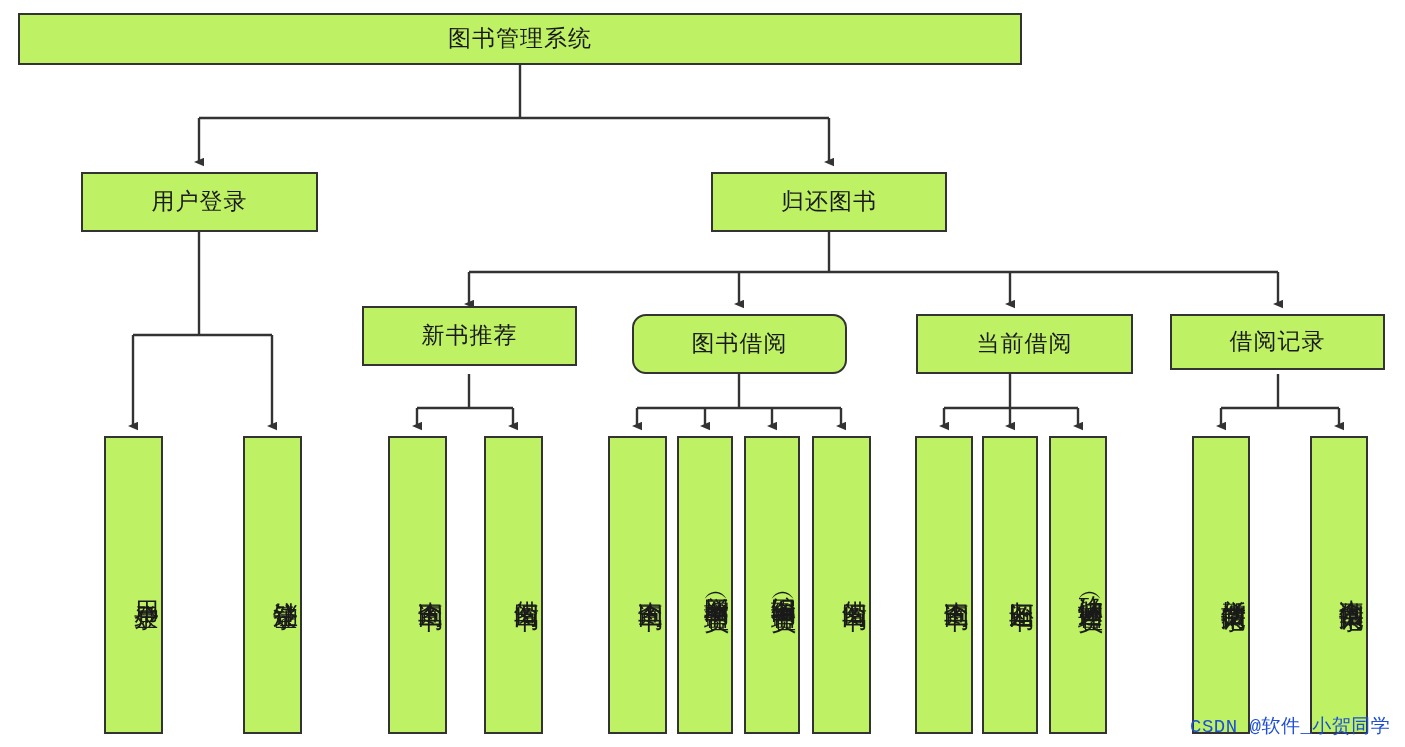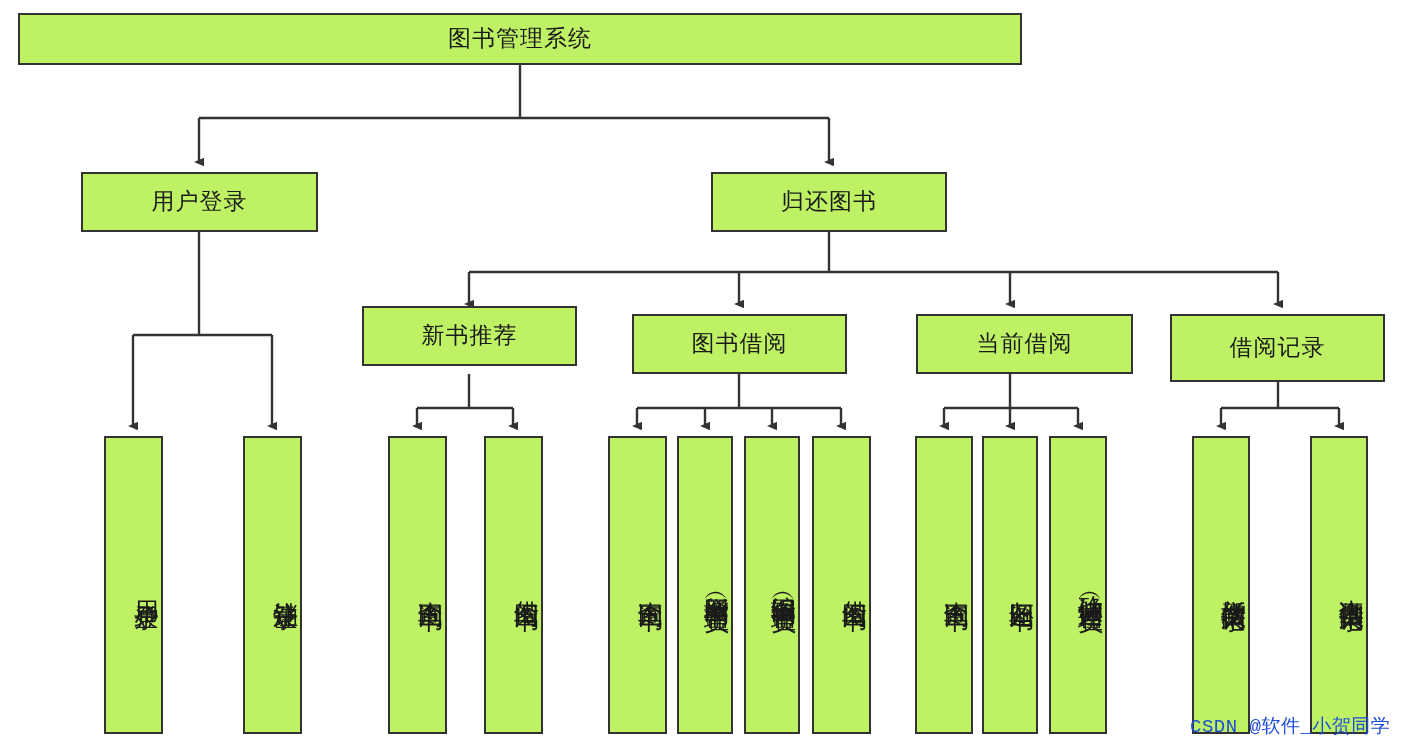--- a/index.html
+++ b/index.html
@@ -120,23 +120,23 @@
       <path d="M 1339 408 L 1339 426" marker-end="url(#arrow)"></path>
     </g>
   </svg>
 
   <div class="node horiz" style="left: 18px; top: 13px; width: 1004px; height: 52px;">图书管理系统</div>
 
   <div class="node horiz" style="left: 81px; top: 172px; width: 237px; height: 60px;">用户登录</div>
   <div class="node horiz" style="left: 711px; top: 172px; width: 236px; height: 60px;">归还图书</div>
 
   <div class="node horiz" style="left: 362px; top: 306px; width: 215px; height: 60px;">新书推荐</div>
-  <div class="node horiz" style="left: 632px; top: 314px; width: 215px; height: 60px;">图书借阅</div>
+  <div class="node horiz" style="left: 632px; top: 314px; width: 215px; height: 60px; border-radius: 14px;">图书借阅</div>
   <div class="node horiz" style="left: 902px; top: 314px; width: 217px; height: 60px; margin-left: 14px;">当前借阅</div>
-  <div class="node horiz" style="left: 1170px; top: 314px; width: 215px; height: 68px;">借阅记录</div>
+  <div class="node horiz" style="left: 1170px; top: 314px; width: 215px; height: 56px;">借阅记录</div>
 
   <div class="node vert" style="left: 104px; top: 436px; width: 59px; height: 298px;">
     <span class="vtext">用户登录</span>
   </div>
   <div class="node vert" style="left: 243px; top: 436px; width: 59px; height: 298px;">
     <span class="vtext">注销登录</span>
   </div>
   <div class="node vert" style="left: 388px; top: 436px; width: 59px; height: 298px;">
     <span class="vtext">查询图书</span>
   </div>

